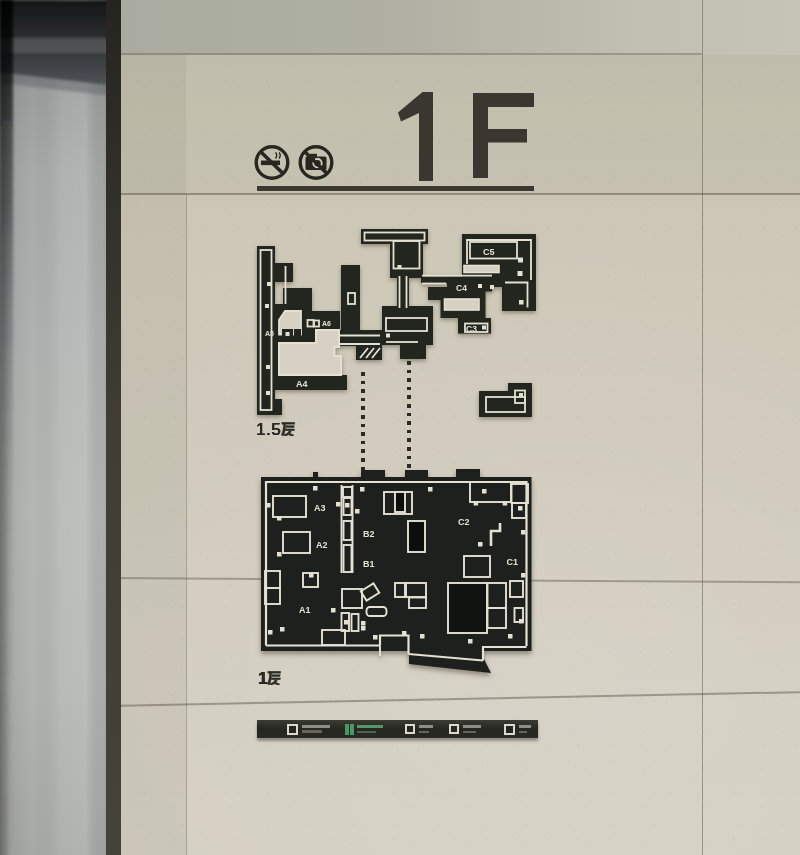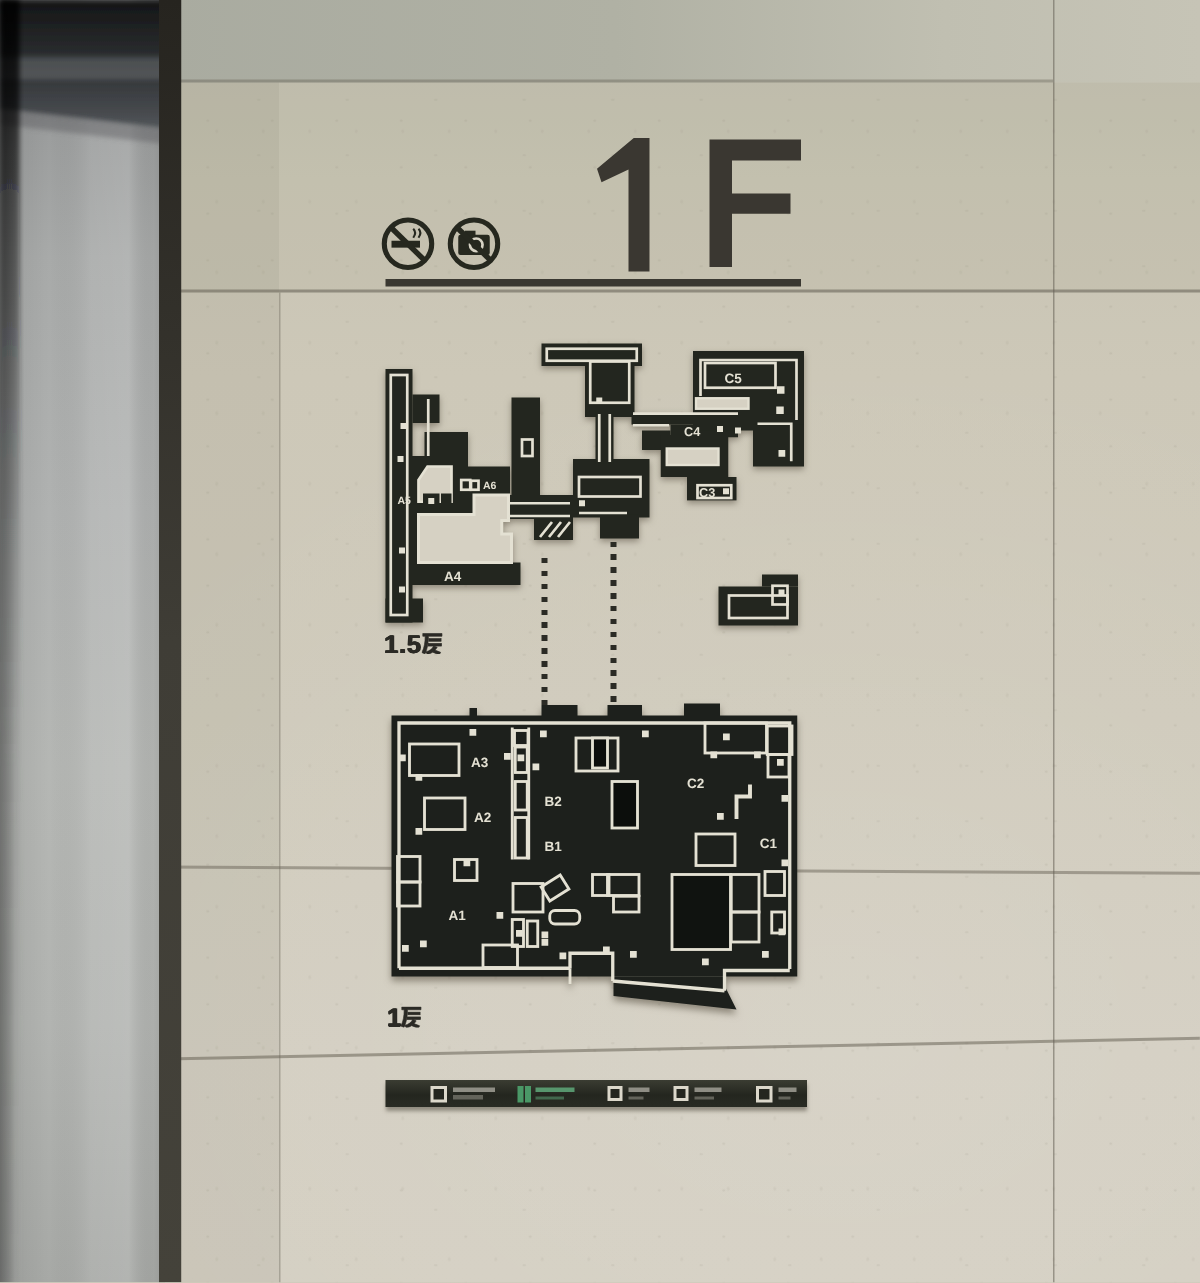--- a/index.html
+++ b/index.html
@@ -245,21 +245,21 @@
       <text x="15" y="112" font-size="7">A5</text>
       <text x="72" y="102" font-size="7">A6</text>
       <text x="46" y="163" font-size="9">A4</text>
       <text x="233" y="31" font-size="9">C5</text>
       <text x="206" y="66.5" font-size="8.5">C4</text>
       <text x="216" y="107.5" font-size="8.5">C3</text>
     </g>
   </g>
 </svg>
 
-<div class="abs" style="left:256px;top:420px;font-size:17px;font-weight:bold;color:#2b2a25;letter-spacing:0.5px;text-shadow:0.5px 0 #2b2a25,-0.3px 0 #2b2a25,0 0.4px #2b2a25;">1.5<svg width="14.5" height="14.5" viewBox="0 0 100 100" style="vertical-align:-1px">
+<div class="abs" style="left:256px;top:420px;font-size:17px;font-weight:normal;color:#2b2a25;letter-spacing:0.5px;text-shadow:0.5px 0 #2b2a25,-0.3px 0 #2b2a25,0 0.4px #2b2a25;">1.5<svg width="14.5" height="14.5" viewBox="0 0 100 100" style="vertical-align:-1px">
       <g fill="#2b2a25" stroke="#2b2a25" stroke-width="3">
         <path d="M6,2 h88 v13 h-62 c0,28 -4,56 -16,81 l-14,-6 c11,-23 15,-47 15,-75 h-11 z"></path>
         <rect x="34" y="26" width="56" height="12"></rect>
         <rect x="30" y="48" width="62" height="12"></rect>
         <path d="M56,60 l16,6 c-8,15 -24,27 -44,33 l-9,-12 c19,-5 31,-14 37,-27 z"></path>
         <path d="M58,77 l30,12 -7,12 -29,-13 z"></path>
       </g>
     </svg></div>
 
 <div class="abs" style="left:361px;top:372px;width:3.6px;height:102px;background:repeating-linear-gradient(180deg,#2b2b25 0,#2b2b25 3.6px,rgba(0,0,0,0) 3.6px,rgba(0,0,0,0) 8.6px);"></div>

